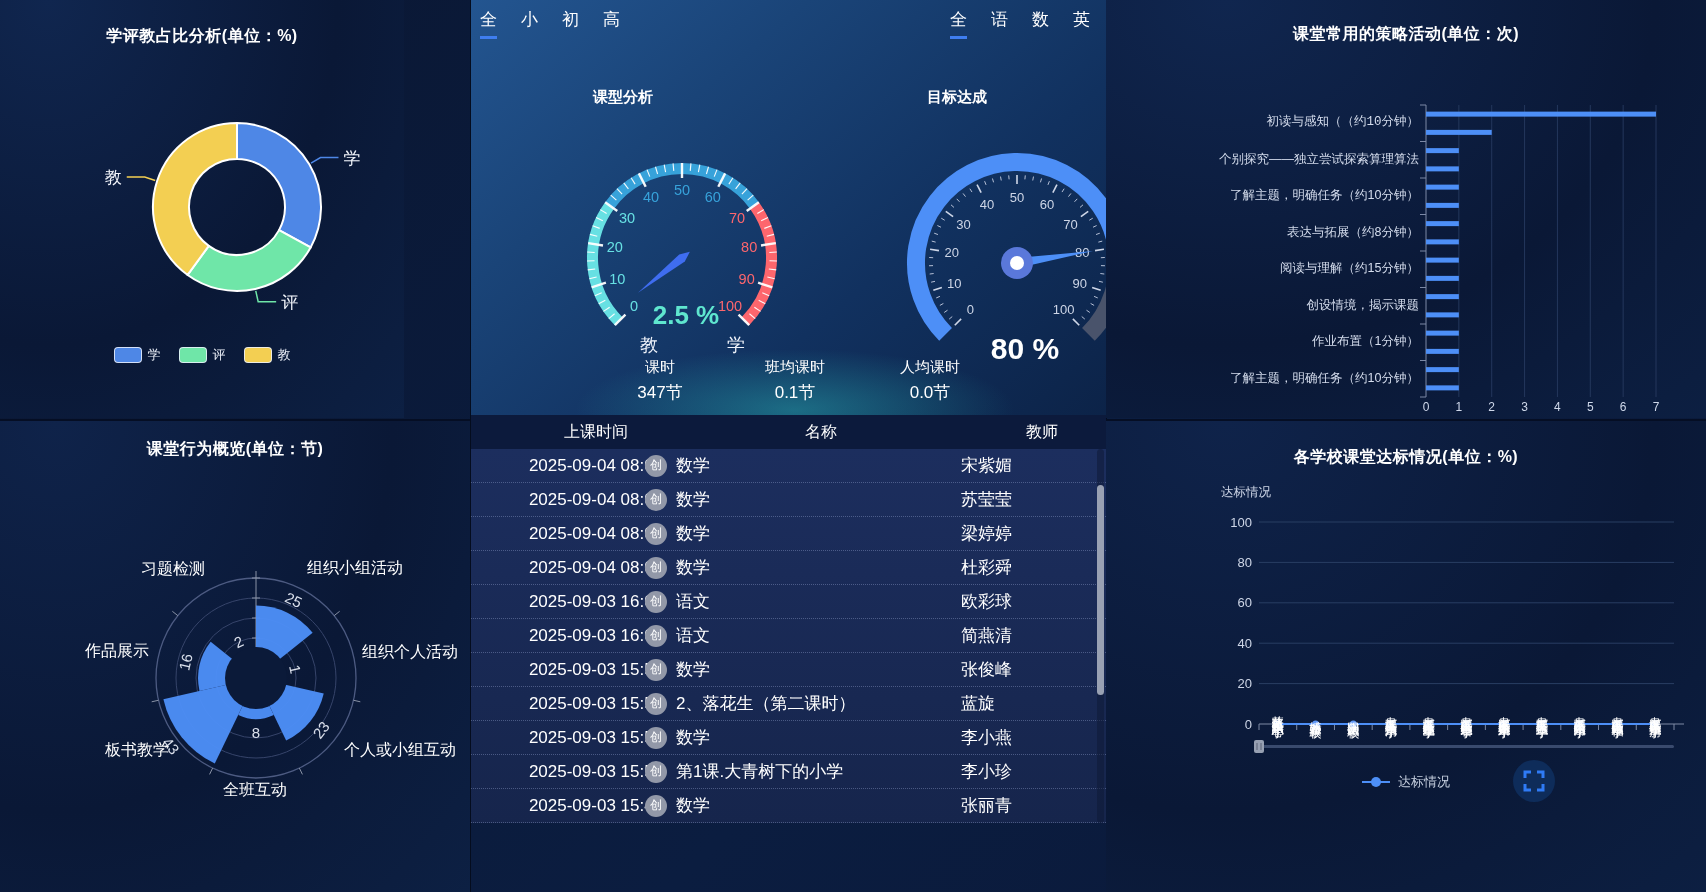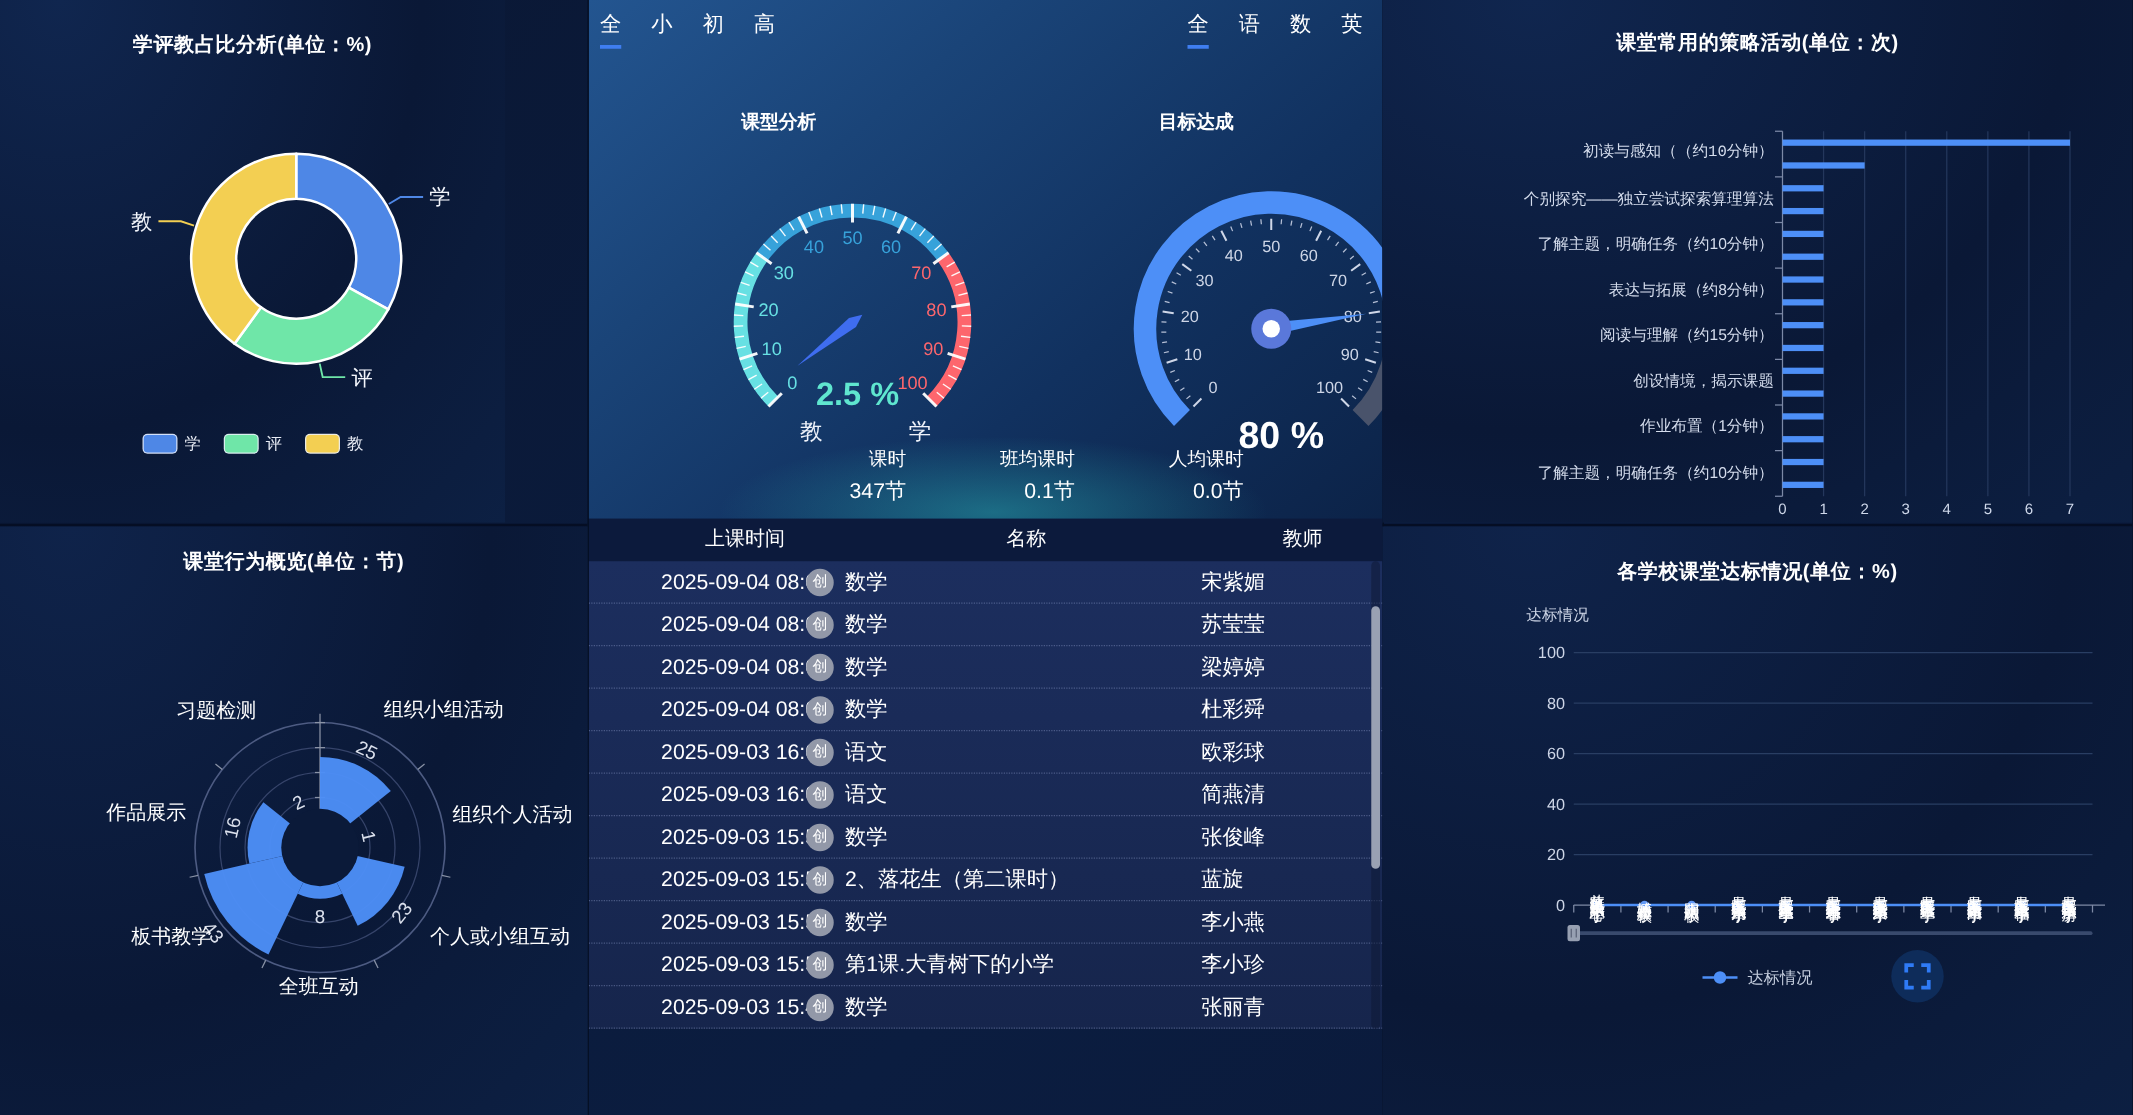--- a/index.html
+++ b/index.html
@@ -14,21 +14,21 @@
   .panel-title{position:absolute;left:0;right:0;text-align:center;font-size:16px;font-weight:bold;color:#fff;letter-spacing:.5px;}
   
   .center-top{position:absolute;left:0;top:0;width:100%;height:415px;
       background:linear-gradient(140deg,#235590 0%,#1a4478 30%,#11315f 65%,#0c2348 100%);}
   .tabs{position:absolute;top:8px;display:flex;gap:24px;font-size:17px;}
   .tab{color:#fff;cursor:pointer;padding-bottom:5px;border-bottom:3px solid transparent;}
   .tab.active{border-bottom-color:#3f7ef0;}
   .gauge-title{position:absolute;width:160px;font-size:15px;font-weight:bold;color:#fff;top:88px;}
   .stats-glow{position:absolute;left:0;right:0;top:350px;height:65px;
       background:radial-gradient(48% 130% at 51% 92%,rgba(38,160,168,.55),rgba(38,160,168,0) 72%);}
-  .stat{position:absolute;top:358px;width:130px;text-align:right;}
+  .stat{position:absolute;top:358px;width:130px;text-align:center;}
   .stat .lb{font-size:15px;color:#fff;}
   .stat .vl{font-size:17px;color:#fff;margin-top:4px;font-weight:500;}
   
   #center-table{position:absolute;left:0;top:415px;width:100%;height:408px;}
   #table-header{position:relative;height:34px;background:#0c1a3c;font-size:16px;color:#fff;}
   #table-header span{position:absolute;line-height:34px;text-align:center;}
   .th-time{left:0;width:250px;} .th-name{left:250px;width:200px;} .th-teacher{left:490px;width:162px;}
   #table-rows{position:relative;background:linear-gradient(180deg,#1c2e5e,#16254c);}
   .trow{position:relative;height:33px;border-bottom:1px dotted rgba(150,165,210,.40);font-size:17px;}
   .trow .c-time{position:absolute;left:0;width:250px;text-align:center;line-height:33px;}

